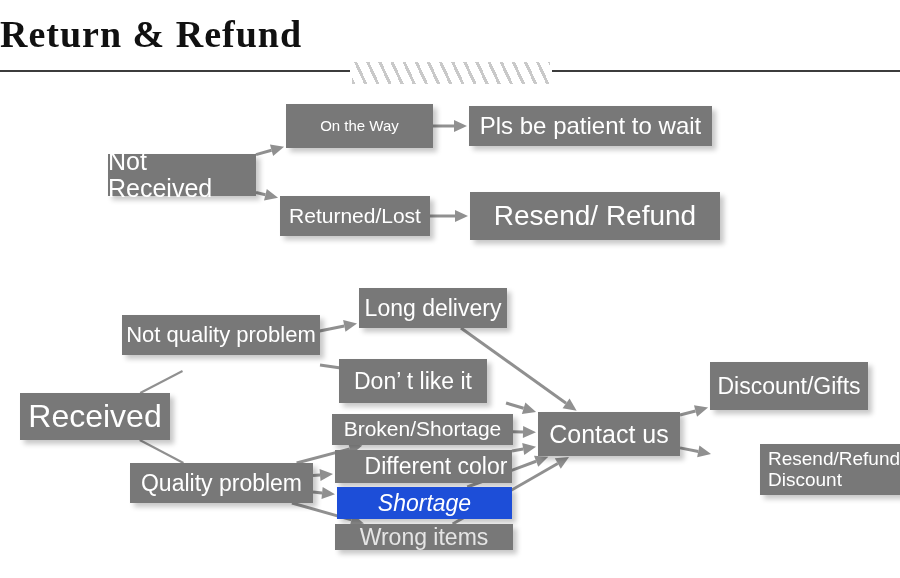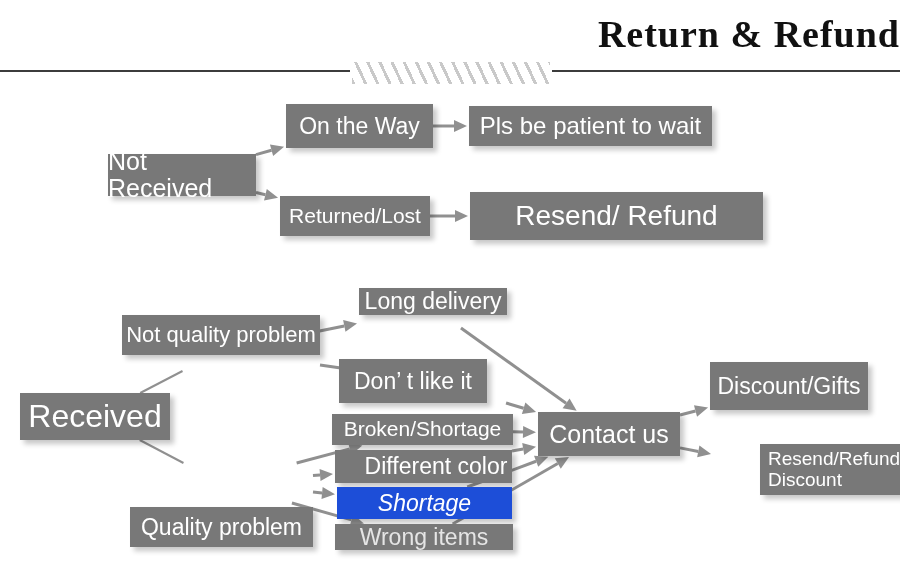--- a/index.html
+++ b/index.html
@@ -15,21 +15,21 @@
     overflow: hidden;
     font-family: "Liberation Sans", sans-serif;
   }
 
   
   #title {
     position: absolute;
     left: 0;
     top: 12px;
     width: 900px;
-    text-align: right;
+    text-align: left;
     font-family: "Liberation Serif", serif;
     font-size: 38px;
     font-weight: 700;
     letter-spacing: 1px;
     color: #111111;
     white-space: nowrap;
   }
 
   
   #divider {
@@ -180,28 +180,28 @@
         <polygon points="708.0675301207975,407.5819919677873 697.0524518093433,416.7290160626791 693.9605000026194,405.13419678746413" fill="#909090"></polygon>
       </g>
       <g>
         <line x1="680" y1="447.8870523415978" x2="698.2789440728407" y2="451.46227280763554" stroke="#909090" stroke-width="3"></line>
         <polygon points="711.0371925430454,453.9576877976756 697.1272140774375,457.3506951784993 699.4306740682438,445.5738504367718" fill="#909090"></polygon>
       </g>
     </svg>
 
   <div id="boxes">
       <div class="box" style="left: 108px; top: 154px; width: 148px; height: 42px; font-size: 25px; background: rgb(120, 120, 120); color: rgb(255, 255, 255);">Not Received</div>
-      <div class="box" style="left: 286px; top: 104px; width: 147px; height: 44px; font-size: 23px; background: rgb(120, 120, 120); color: rgb(255, 255, 255);">On the Way</div>
+      <div class="box" style="left: 286px; top: 104px; width: 147px; height: 44px; font-size: 15px; background: rgb(120, 120, 120); color: rgb(255, 255, 255);">On the Way</div>
       <div class="box" style="left: 469px; top: 106px; width: 243px; height: 40px; font-size: 24px; background: rgb(120, 120, 120); color: #ffffff;">Pls be patient to wait</div>
       <div class="box" style="left: 280px; top: 196px; width: 150px; height: 40px; font-size: 21px; background: rgb(120, 120, 120); color: rgb(255, 255, 255);">Returned/Lost</div>
-      <div class="box" style="left: 470px; top: 192px; width: 293px; height: 48px; font-size: 28px; background: rgb(120, 120, 120); color: rgb(255, 255, 255);">Resend/ Refund</div>
+      <div class="box" style="left: 470px; top: 192px; width: 250px; height: 48px; font-size: 28px; background: rgb(120, 120, 120); color: rgb(255, 255, 255);">Resend/ Refund</div>
       <div class="box" style="left: 20px; top: 393px; width: 150px; height: 47px; font-size: 32px; background: rgb(120, 120, 120); color: rgb(255, 255, 255);">Received</div>
       <div class="box" style="left: 122px; top: 315px; width: 198px; height: 40px; font-size: 22px; background: rgb(120, 120, 120); color: rgb(255, 255, 255);">Not quality problem</div>
-      <div class="box" style="left: 130px; top: 463px; width: 183px; height: 40px; font-size: 23px; background: rgb(120, 120, 120); color: rgb(255, 255, 255); margin-top: 44px;">Quality problem</div>
-      <div class="box" style="left: 359px; top: 288px; width: 148px; height: 27px; font-size: 23px; background: rgb(120, 120, 120); color: rgb(255, 255, 255);">Long delivery</div>
+      <div class="box" style="left: 130px; top: 463px; width: 183px; height: 40px; font-size: 23px; background: rgb(120, 120, 120); color: rgb(255, 255, 255);">Quality problem</div>
+      <div class="box" style="left: 359px; top: 288px; width: 148px; height: 40px; font-size: 23px; background: rgb(120, 120, 120); color: rgb(255, 255, 255);">Long delivery</div>
       <div class="box" style="left: 339px; top: 359px; width: 148px; height: 44px; font-size: 23px; background: rgb(120, 120, 120); color: rgb(255, 255, 255);">Don’ t like it</div>
       <div class="box" style="left: 332px; top: 414px; width: 181px; height: 31px; font-size: 21px; background: rgb(120, 120, 120); color: rgb(255, 255, 255);">Broken/Shortage</div>
       <div class="box" style="left: 335px; top: 450px; width: 177px; height: 33px; font-size: 23px; background: rgb(120, 120, 120); color: rgb(255, 255, 255); padding-left: 25px;">Different color</div>
       <div class="box" style="left: 337px; top: 487px; width: 175px; height: 32px; font-size: 23px; background: #1d4ed8; color: rgb(255, 255, 255); font-style: italic;">Shortage</div>
       <div class="box" style="left: 335px; top: 524px; width: 178px; height: 26px; font-size: 23px; background: rgb(120, 120, 120); color: #e5e5e5;">Wrong items</div>
       <div class="box" style="left: 538px; top: 412px; width: 142px; height: 44px; font-size: 25px; background: rgb(120, 120, 120); color: rgb(255, 255, 255);">Contact us</div>
       <div class="box" style="left: 710px; top: 362px; width: 158px; height: 48px; font-size: 23px; background: rgb(120, 120, 120); color: rgb(255, 255, 255);">Discount/Gifts</div>
       <div class="box left-align" style="left: 713px; top: 444px; width: 155px; height: 51px; font-size: 19px; background: rgb(120, 120, 120); color: rgb(255, 255, 255);">Resend/Refund/
 Discount</div>
     </div>

